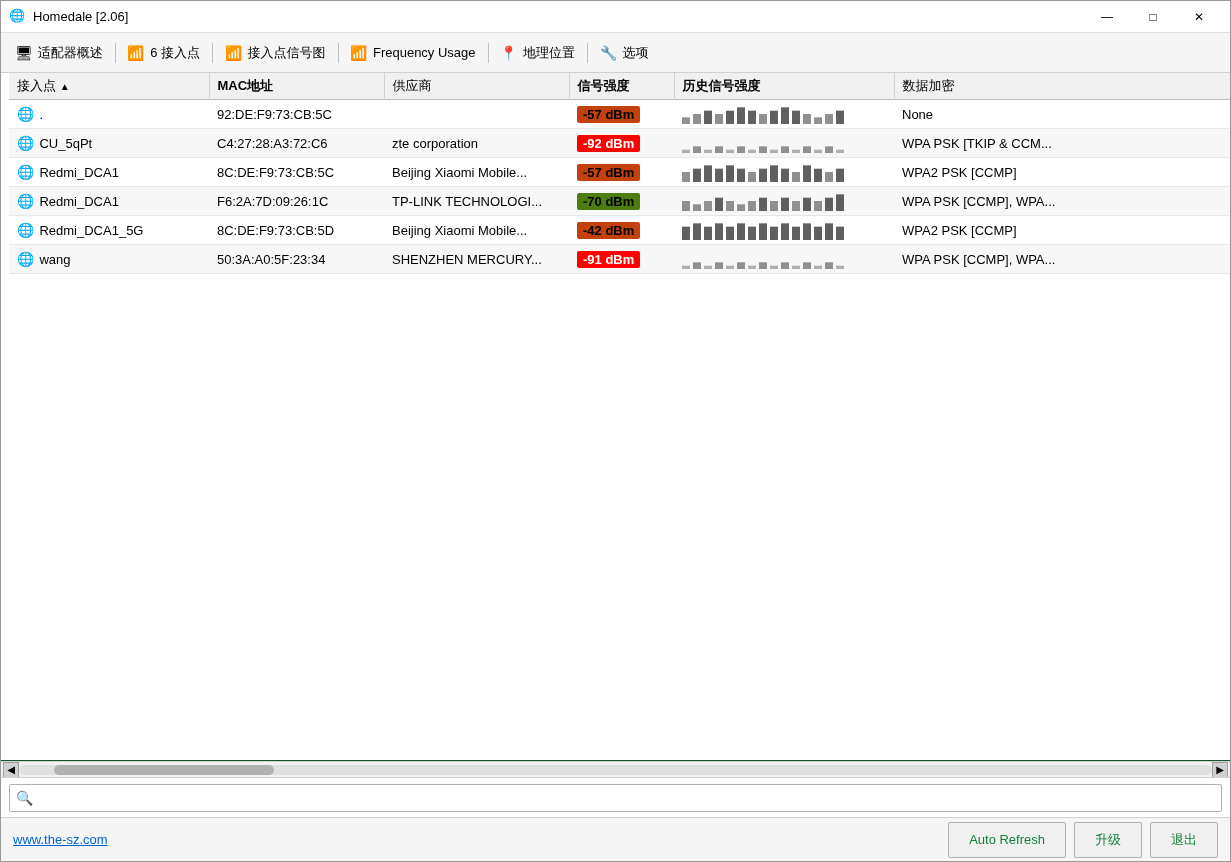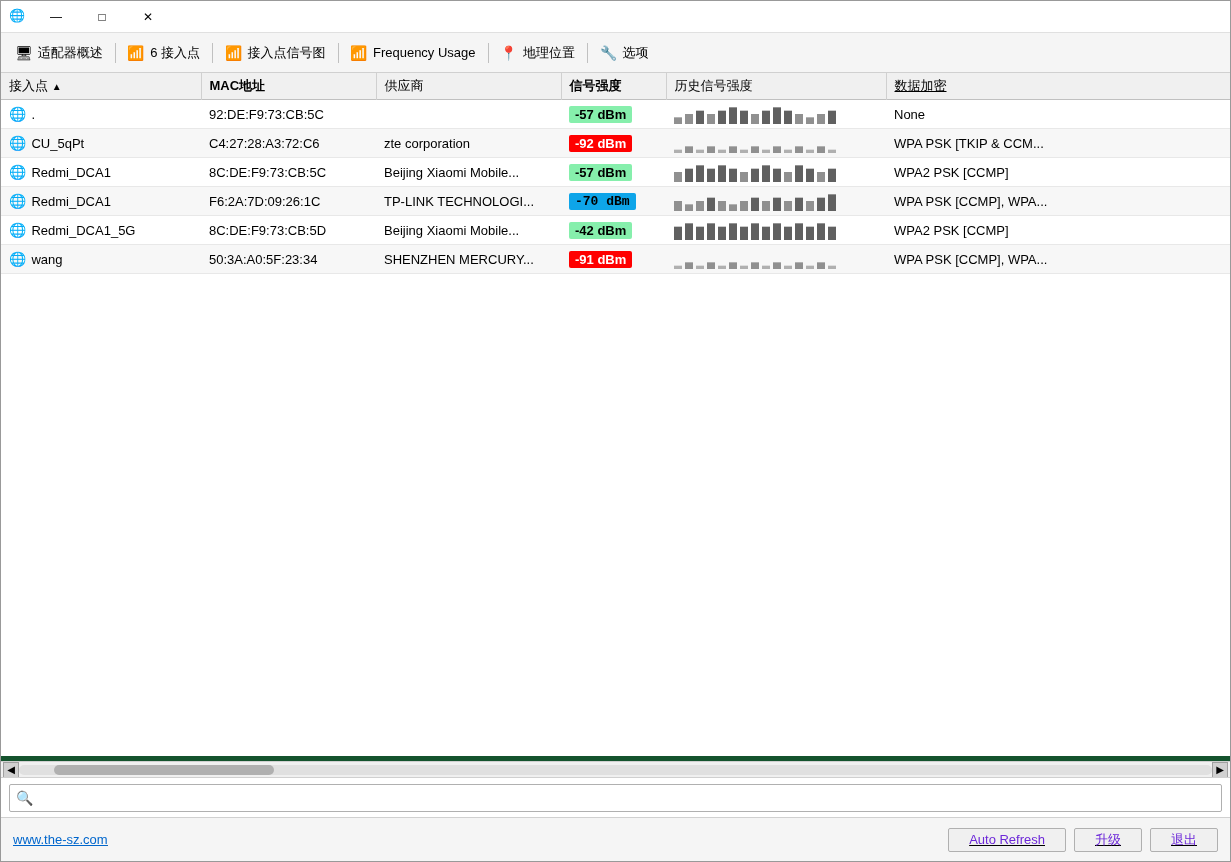--- a/index.html
+++ b/index.html
@@ -96,69 +96,70 @@
       flex: 1;
       display: flex;
       flex-direction: column;
       overflow: hidden;
     }
 
     
     .table-container {
       flex: 1;
       overflow: auto;
-      border-bottom: 5px solid #14532d;
+      border-bottom: 1px solid #14532d;
+      padding-left: 8px;
     }
     table {
       width: 100%;
       border-collapse: collapse;
       table-layout: fixed;
     }
     thead tr {
       background: #f0f0f0;
       border-bottom: 1px solid #c0c0c0;
     }
     thead th {
       text-align: left;
       padding: 4px 8px;
       font-weight: normal;
       color: #000;
       border-right: 1px solid #d0d0d0;
       white-space: nowrap;
       overflow: hidden;
       font-size: 13px;
     }
-    thead th:last-child { border-right: none; text-decoration: underline; }
+    thead th:last-child { border-right: none; }
     .col-ap { width: 200px; }
     .col-mac { width: 175px; font-weight: bold; }
     .col-vendor { width: 185px; }
     .col-signal { width: 105px; font-weight: bold; }
-    .col-history { width: 220px; }
+    .col-history { width: 220px; font-weight: bold; }
     .col-encrypt { width: auto; }
 
     tbody tr { border-bottom: 1px solid #e8e8e8; }
     tbody tr:nth-child(odd) { background: #ffffff; }
     tbody tr:nth-child(even) { background: #f7f7f7; }
     tbody td {
       padding: 3px 8px;
       white-space: nowrap;
       overflow: hidden;
       text-overflow: ellipsis;
       font-size: 13px;
     }
     .signal-badge {
       display: inline-block;
       padding: 1px 6px;
       border-radius: 2px;
       font-weight: bold;
       font-size: 13px;
       color: #000;
     }
-    .sig-green { background: #86efac; }
-    .sig-yellow { background: #0ea5e9; font-family: Liberation Mono, monospace; }
+    .sig-green { background: #c2410c; }
+    .sig-yellow { background: #4d7c0f; }
     .sig-red { background: #ff0000; color: #fff; }
 
     
     .history-cell {
       display: flex;
       align-items: center;
       height: 22px;
     }
 
     
@@ -227,40 +228,39 @@
     }
 
     
     .bottom-bar {
       height: 44px;
       background: #f5f5f5;
       border-top: 1px solid #d0d0d0;
       display: flex;
       align-items: center;
       padding: 16px 12px;
-      text-decoration: underline;
     }
     .bottom-link {
       color: #0066cc;
       text-decoration: underline;
       cursor: pointer;
       font-size: 13px;
     }
     .bottom-spacer { flex: 1; }
     .bottom-btn {
-      height: 24px;
+      height: 36px;
       padding: 0 20px;
       margin-left: 8px;
       background: #f0f0f0;
       border: 1px solid #b0b0b0;
       border-radius: 2px;
       cursor: pointer;
       font-family: inherit;
       font-size: 13px;
-      color: #6d28d9;
+      color: #15803d;
     }
 
     
     .sort-asc::after { content: ' ▲'; font-size: 10px; }
 
     
     .scroll-arrow {
       width: 16px;
       height: 16px;
       background: #d0d0d0;
@@ -273,20 +273,21 @@
       flex-shrink: 0;
     }
   </style>
 </head>
 <body>
 
 <div class="window">
 
   <div class="titlebar">
     <span class="titlebar-icon">🌐</span>
+    <span class="titlebar-title">Homedale [2.06]</span>
     <div class="titlebar-buttons">
       <button class="titlebar-btn">—</button>
       <button class="titlebar-btn">□</button>
       <button class="titlebar-btn close">✕</button>
     </div>
   </div>
 
   <div class="toolbar">
     <button class="tab-btn">
       <span class="tab-icon">🖥</span>

